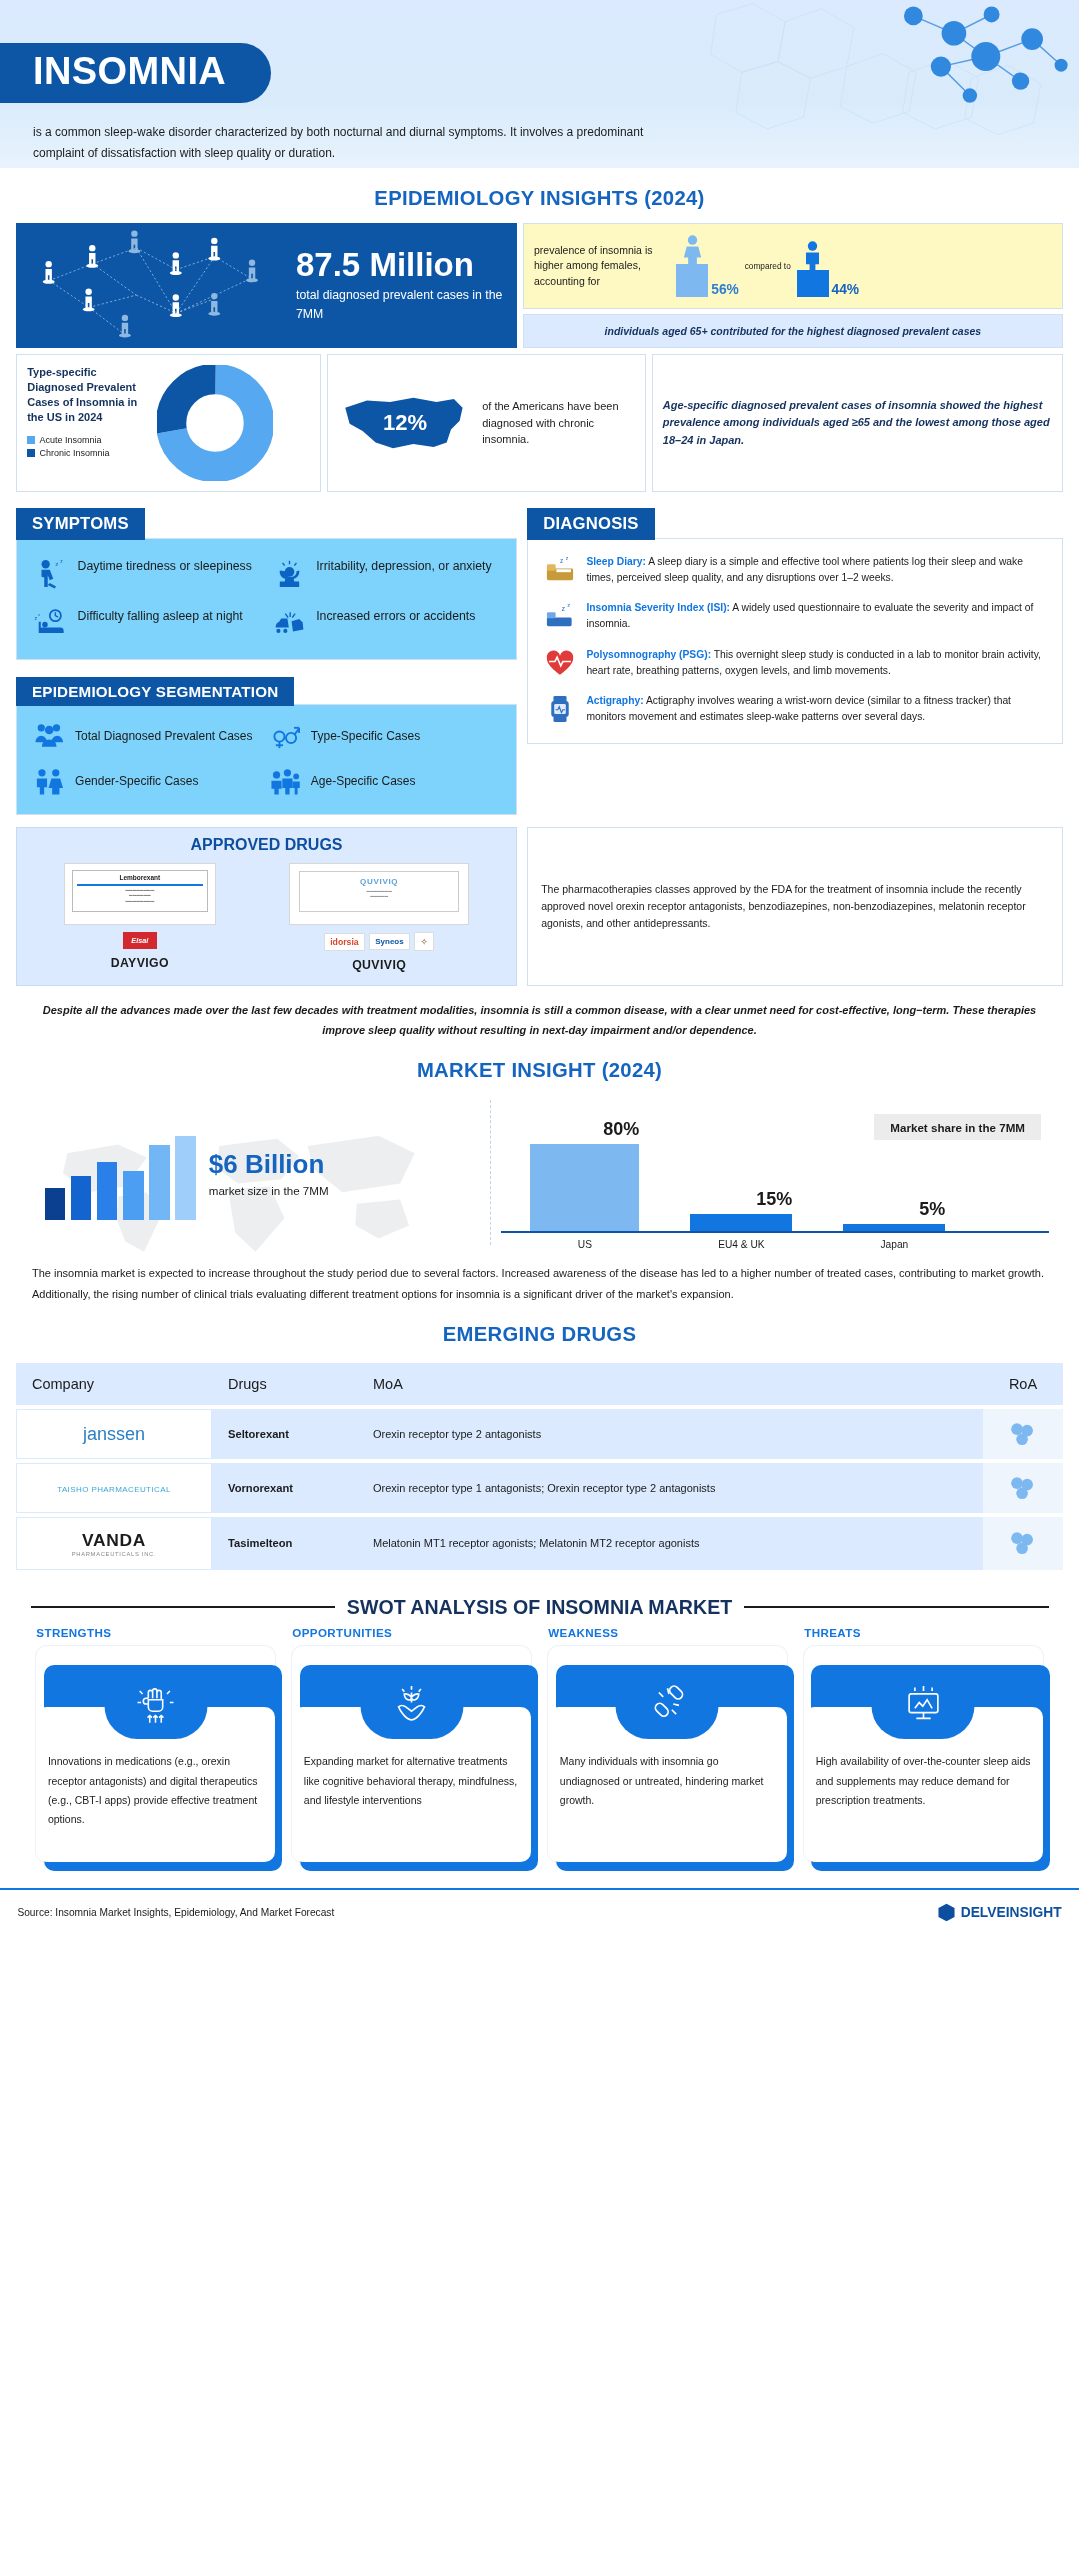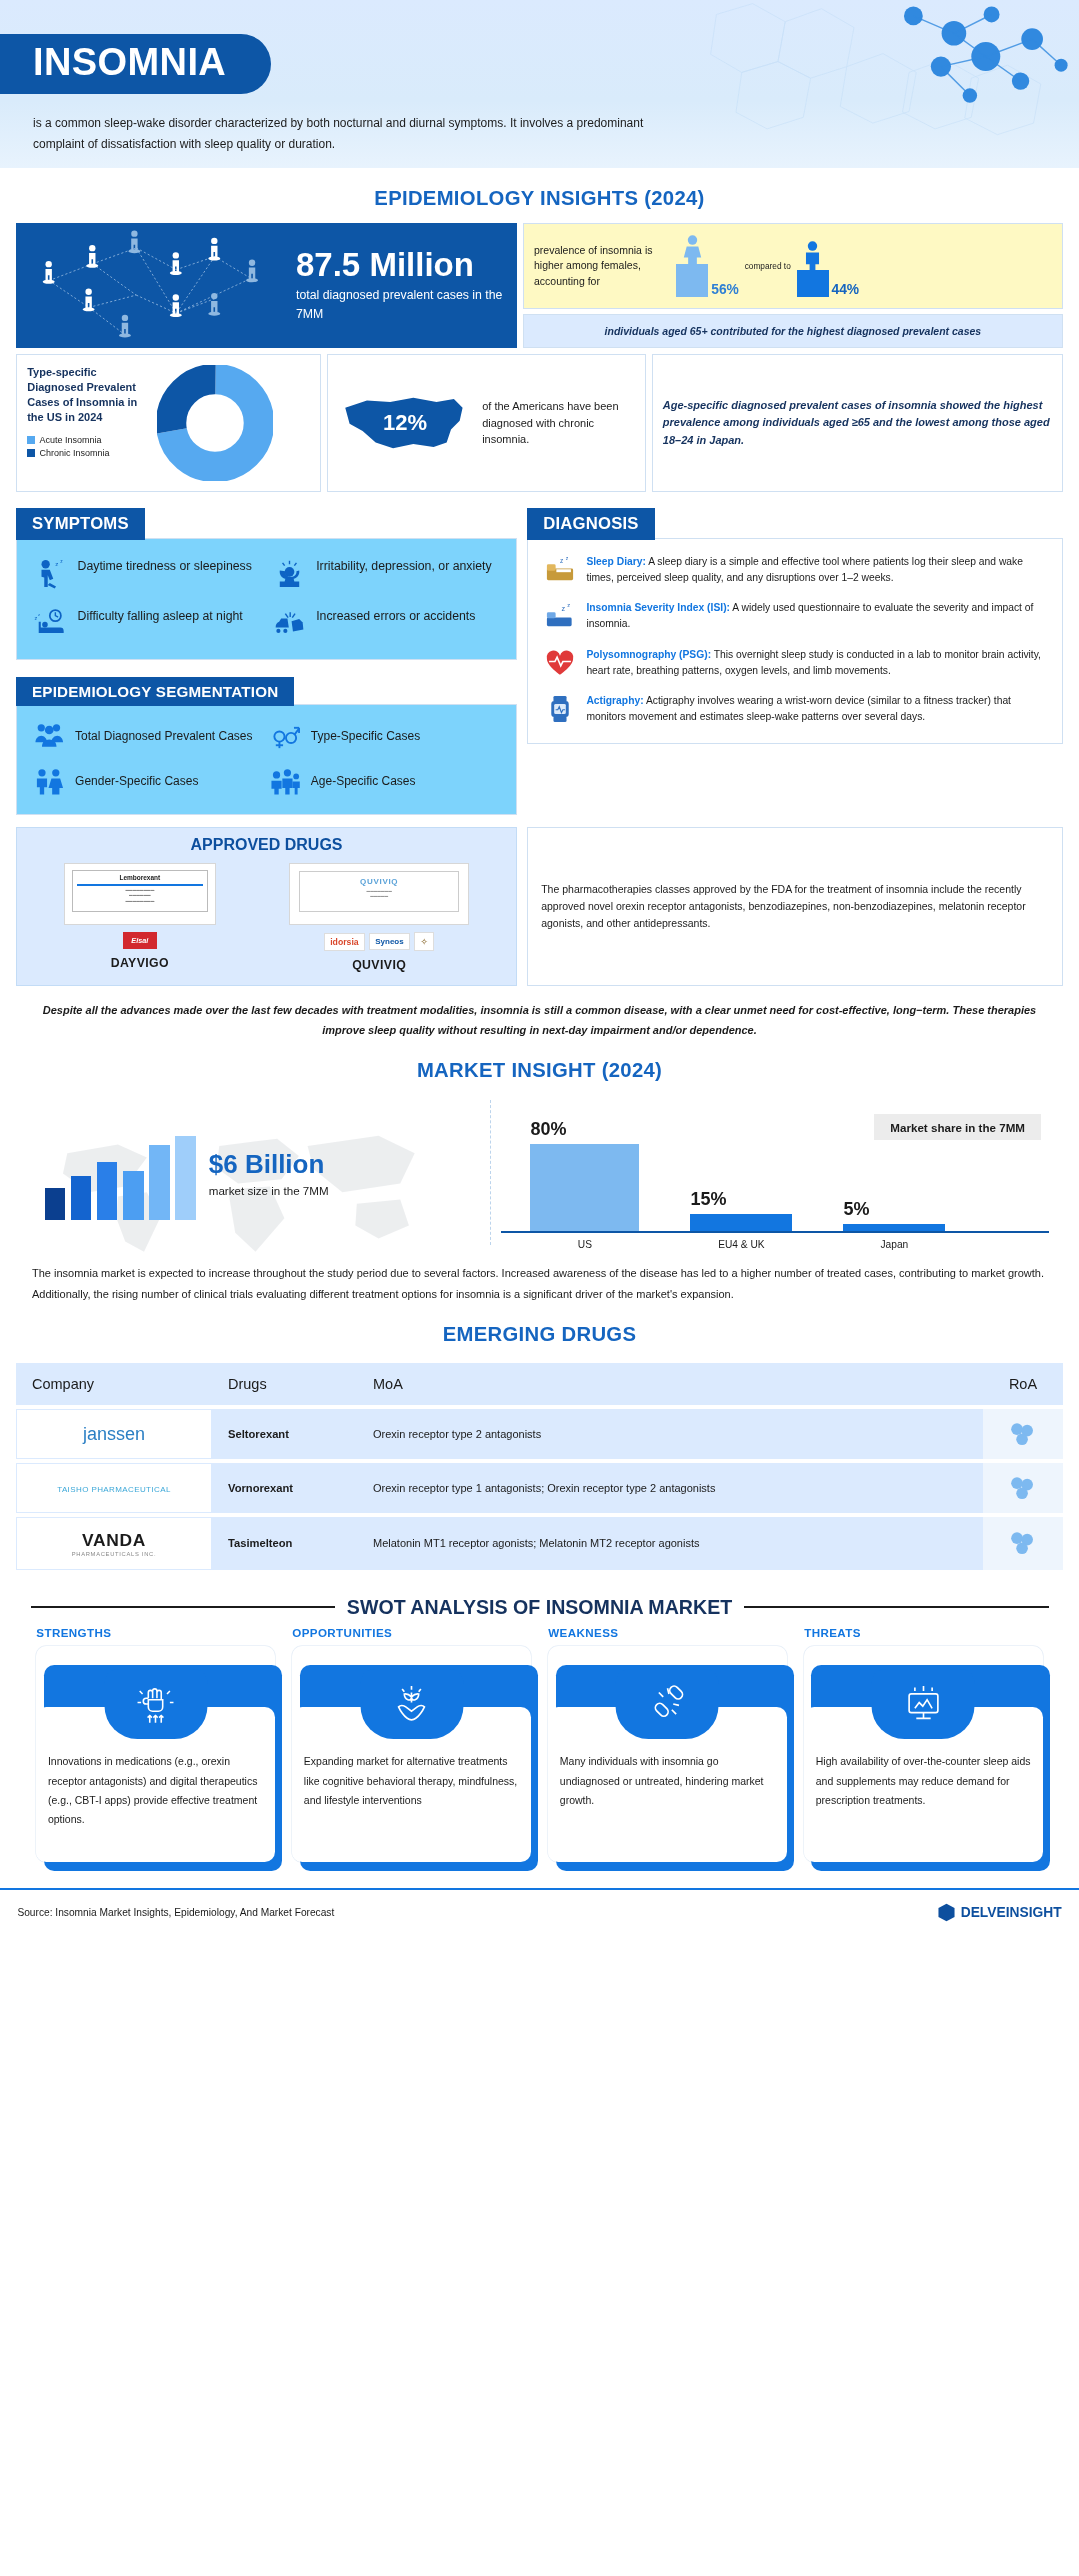--- a/index.html
+++ b/index.html
@@ -8,21 +8,21 @@
     background: #ffffff;
     font-family: "Liberation Sans", sans-serif;
     color: #1b1b1b;
   }
   .page { width: 1079px; position: relative; }
 
   
   .hero {
     position: relative;
     background: linear-gradient(180deg,#dbeafe 0%, #d9ebfb 60%, #e8f3fd 100%);
-    padding: 3px 0 25px 0;
+    padding: 12px 0 25px 0;
     height: 168px;
     overflow: hidden;
   }
   .hero-net { position:absolute; right:0; top:0; width:450px; height:168px; opacity:.9;}
   .title-pill {
     margin-top: 30.5px;
     display: inline-block;
     background: #0d56a6;
     color: #fff;
     font-size: 38px;
@@ -159,21 +159,21 @@
   .mk-left { width:464px; position:relative; display:flex; align-items:center; padding-left:29px;}
   .mk-bars { display:flex; align-items:flex-end; gap:5.8px; height:94px; }
   .mk-bars span { width:20.3px; display:block; }
   .mk-money { margin-left:13px; }
   .mk-big { color:#1565c0; font-size:26px; font-weight:bold; }
   .mk-sml { font-size:11.6px; margin-top:4.4px; }
   .mk-divider { width:0.7px; border-left:1.5px dashed #bcd4ec; height:145px; margin:0 10.2px; }
   .mk-right { flex:1; position:relative; padding-right:14.5px; }
   .share-tag { position:absolute; right:22px; top:19px; background:#ececec; padding:6.5px 16px; font-size:11.6px; font-weight:bold; }
   .chart-area { display:flex; align-items:flex-end; gap:51px; height:138px; padding-left:29px; border-bottom:2.2px solid #0d56a6;}
-  .cbar { text-align:left; }
+  .cbar { text-align:right; }
   .cbar .v { font-size:18px; font-weight:bold; margin-bottom:4.4px; }
   .cbar .bar { background:#7db9f0; width:102px; }
   .cbar .bar.s { width:109px; }
   .axis-labels { display:flex; gap:51px; padding-left:29px; margin-top:5.8px; }
   .axis-labels div { width:102px; text-align:center; font-size:10.2px;}
   .axis-labels div.s { width:109px; }
   .mk-para { margin:13px 16px 0 16px; font-size:11px; line-height:1.85; }
 
   
   .tbl { width:100%; border-collapse:separate; border-spacing:0 4.4px; margin-top:2.9px; }

